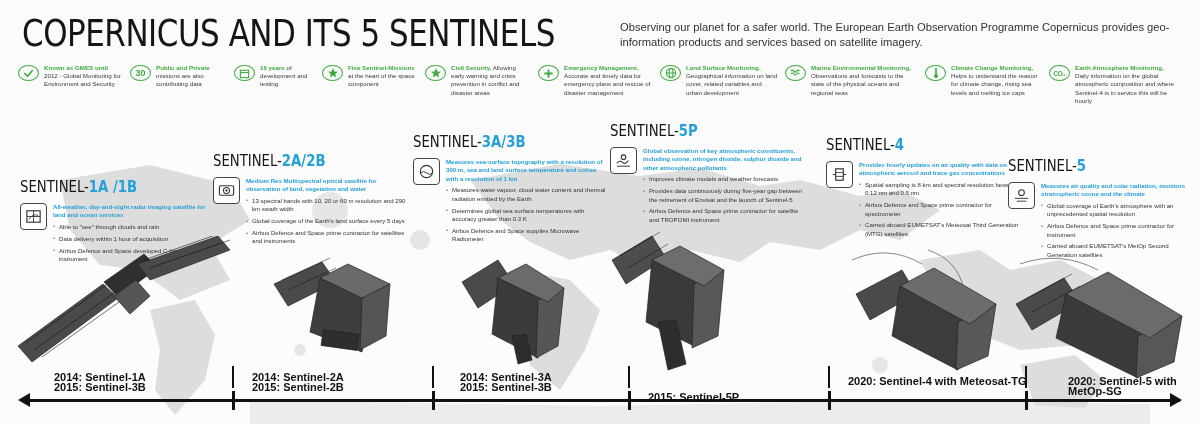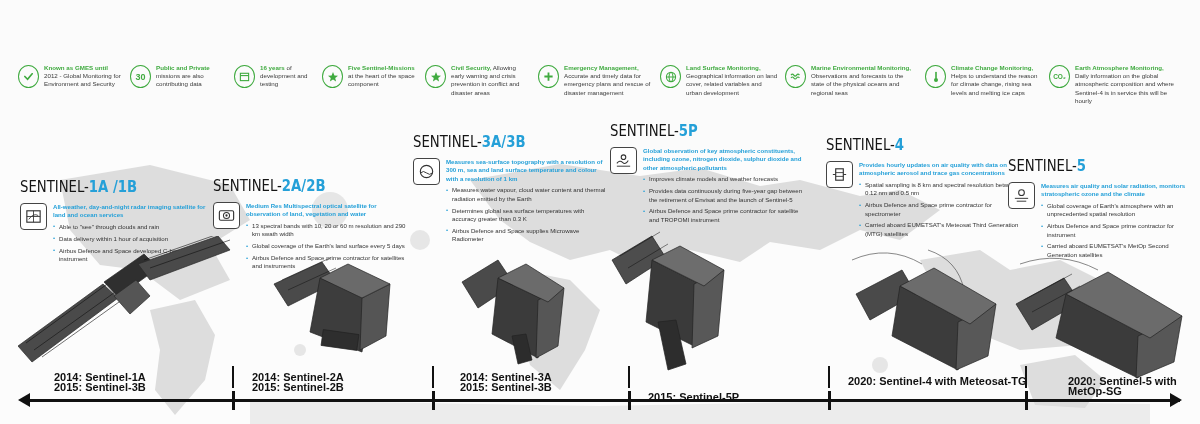--- a/index.html
+++ b/index.html
@@ -44,21 +44,21 @@
   .facts {
     position: absolute; left: 18px; top: 64px; width: 1170px; height: 46px;
     display: flex;
   }
   .fact {
     display: flex; align-items: flex-start; gap: 5px;
     padding-right: 7px;
   }
   .fact .badge {
     flex: 0 0 auto;
-    width: 21px; height: 23px; border-radius: 50%;
+    width: 21px; height: 16px; border-radius: 50%;
     border: 1.6px solid #3faa3f;
     display: flex; align-items: center; justify-content: center;
     color: #3faa3f; font-size: 9px; font-weight: bold;
     margin-top: 1px;
   }
   .fact .badge svg { display:block; }
   .fact .ftxt { font-size: 6.2px; line-height: 8.2px; color: #3a3a3a; }
   .fact .ftxt .lead { color: #3faa3f; font-weight: bold; }
 
   
@@ -125,20 +125,24 @@
       </g>
       <g fill="#b8b8b8">
         <circle cx="330" cy="60" r="18"></circle>
           <circle cx="420" cy="90" r="10"></circle>
         <circle cx="880" cy="215" r="8"></circle>
           <circle cx="300" cy="200" r="6"></circle>
       </g>
     </svg>
   </div>
 
+  <div class="header">
+    <div class="main-title">COPERNICUS AND ITS 5 SENTINELS</div>
+    <div class="intro">Observing our planet for a safer world. The European Earth Observation Programme Copernicus provides geo-information products and services based on satellite imagery.</div>
+  </div>
 
   <div class="facts">
 
     <div class="fact" style="width:112px">
       <div class="badge">
         <svg width="11" height="11" viewBox="0 0 12 12">
             <path d="M2,6 L5,9 L10,3" stroke="#3faa3f" stroke-width="1.8" fill="none" stroke-linecap="round"></path>
           </svg>
       </div>
       <div class="ftxt"><span class="lead">Known as GMES until</span>
@@ -250,21 +254,21 @@
         <span class="hl">All-weather, day-and-night radar imaging satellite for land and ocean services</span>
         <ul>
           <li>Able to "see" through clouds and rain</li>
           <li>Data delivery within 1 hour of acquisition</li>
           <li>Airbus Defence and Space developed C-band radar instrument</li>
         </ul>
       </div>
     </div>
   </div>
 
-  <div class="panel" style="left:213px; top:152px;margin-top:25px;">
+  <div class="panel" style="left:213px; top:152px;">
     <div class="ptitle">
       <span>SENTINEL-</span><span class="num">2A/2B</span>
     </div>
     <div class="body">
       <div class="picon">
         <svg width="19" height="19" viewBox="0 0 20 20">
             <rect x="2.5" y="5" width="15" height="10" rx="1.5" stroke="#333" stroke-width="1.2" fill="none"></rect>
             <circle cx="10" cy="10" r="3.2" stroke="#333" stroke-width="1.1" fill="none"></circle>
             <circle cx="10" cy="10" r="1.2" fill="#333"></circle>
           </svg>

